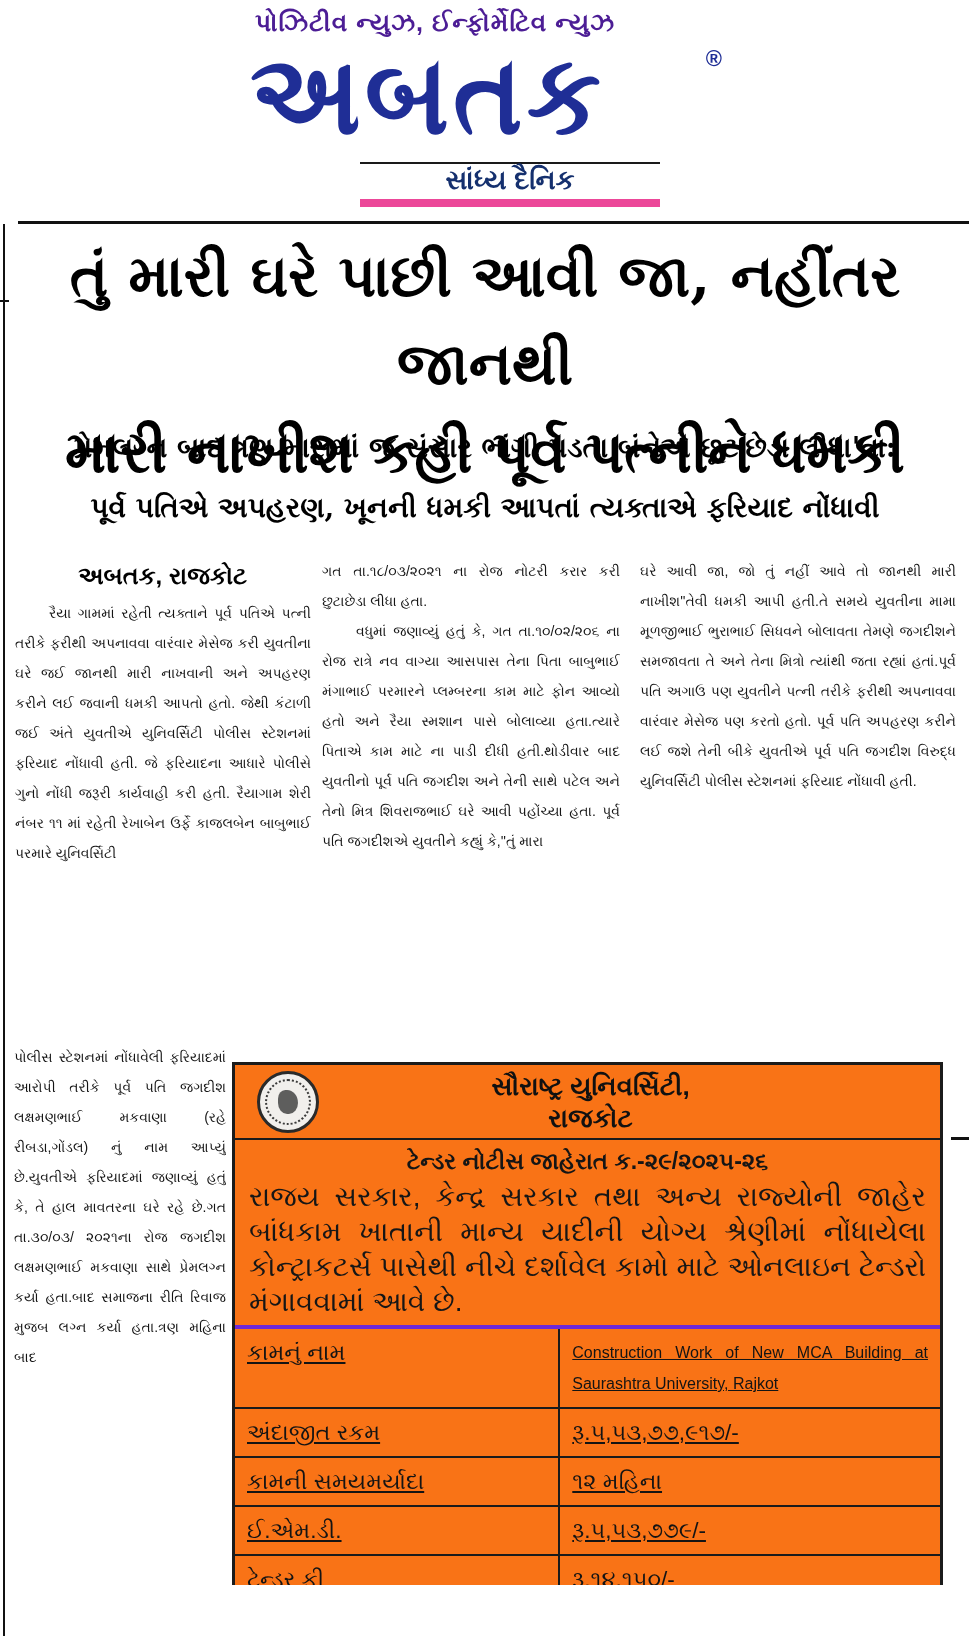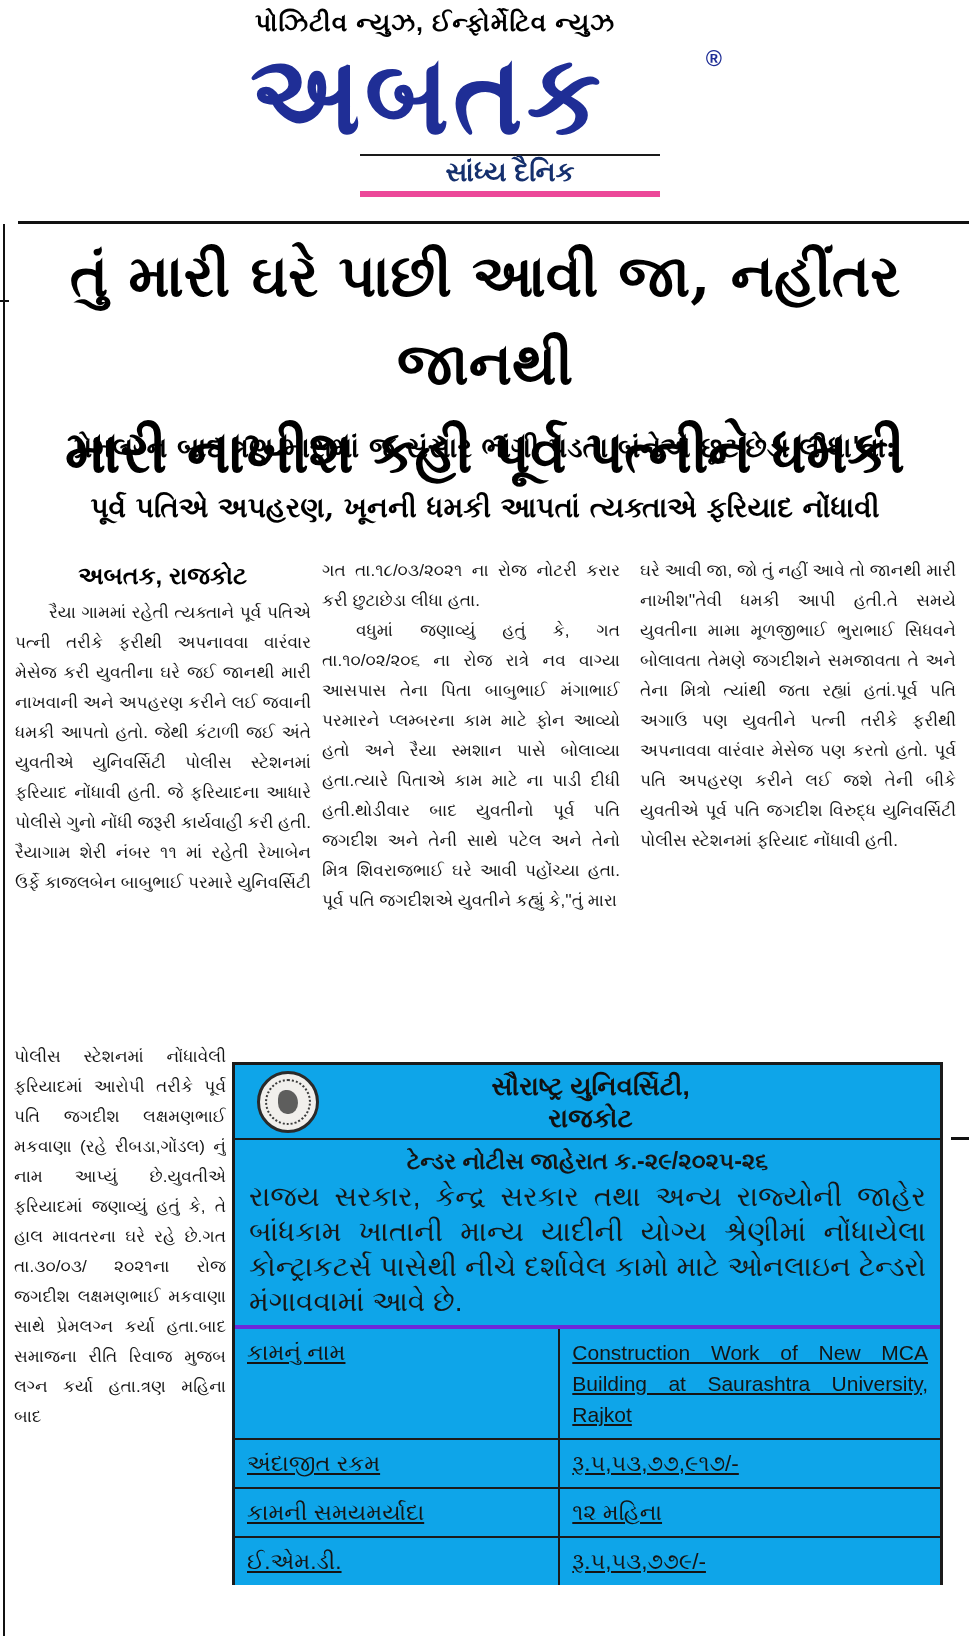--- a/index.html
+++ b/index.html
@@ -4,35 +4,35 @@
 <style>
   html,body{margin:0;padding:0;background:#ffffff;}
   #page{
     position:relative;width:969px;height:1636px;background:#ffffff;
     font-family:"Liberation Sans","DejaVu Sans",sans-serif;color:#0d0d0d;
     overflow:hidden;
   }
   
   .masthead{position:absolute;left:200px;top:8px;width:540px;text-align:left;}
   .tagline{
-    color:#000000;font-size:25px;font-weight:bold;letter-spacing:1px;
+    color:#4c1d95;font-size:25px;font-weight:bold;letter-spacing:1px;
     margin-left:55px;
   }
   .logo-row{position:relative;margin-top:2px;}
   .logo-text{
     color:#1f2e96;font-size:105px;font-weight:900;line-height:110px;
     letter-spacing:4px;transform:scaleY(1.05);display:inline-block;margin-left:50px;
     font-family:"DejaVu Sans","Liberation Sans",sans-serif;
   }
   .reg-mark{
     position:absolute;right:18px;top:6px;color:#1f2e96;font-size:22px;font-weight:bold;
   }
   .edition-type{
-    width:300px;margin-left:160px;margin-top:4px;text-align:center;
-    border-top:2px solid #1a1a1a;border-bottom:6px solid #ec4899;
+    width:300px;margin-left:160px;margin-top:12px;text-align:center;
+    border-top:2px solid #1a1a1a;border-bottom:8px solid #ec4899;
     font-size:27px;font-weight:bold;color:#15306e;padding:1px 0 3px 0;
   }
   
   .top-rule{position:absolute;left:18px;top:221px;width:951px;height:0;border-top:3px solid #111;}
   .left-border{position:absolute;left:3px;top:224px;width:0;height:1412px;border-left:2px solid #111;}
   .left-tick{position:absolute;left:0;top:300px;width:9px;border-top:2px solid #111;}
   .right-dash{position:absolute;left:951px;top:1137px;width:18px;border-top:3px solid #111;}
   
   .headline{
     position:absolute;left:10px;top:232px;width:950px;text-align:center;
@@ -42,31 +42,31 @@
   .subheadline{
     position:absolute;left:6px;top:418px;width:958px;text-align:center;
     font-weight:800;font-size:28px;line-height:60px;color:#000;
     font-family:"DejaVu Serif","Liberation Serif",serif;
   }
   
   .dateline{
     position:absolute;left:15px;top:562px;width:295px;text-align:center;
     font-weight:800;font-size:24px;color:#000;
   }
-  .bodycol{font-size:17px;line-height:30px;text-align:justify;color:#141414;}
+  .bodycol{font-size:14px;line-height:30px;text-align:justify;color:#141414;}
   .bodycol p{margin:0;}
   .bodycol p.indent{text-indent:34px;}
   #col1a{position:absolute;left:15px;top:598px;width:296px;height:442px;overflow:hidden;}
   #col1b{position:absolute;left:14px;top:1042px;width:212px;height:594px;overflow:hidden;}
   #col2 {position:absolute;left:322px;top:556px;width:298px;height:484px;overflow:hidden;}
   #col3 {position:absolute;left:640px;top:556px;width:316px;height:484px;overflow:hidden;}
   
   .tender-box{
     position:absolute;left:232px;top:1062px;width:711px;height:523px;
-    border:3px solid #1b1b1b;border-bottom:none;background:#0ea5e9;
+    border:3px solid #1b1b1b;border-bottom:none;background:#f97316;
     box-sizing:border-box;overflow:hidden;
   }
   .tender-header{display:flex;align-items:center;height:73px;border-bottom:2px solid #1b1b1b;}
   .seal{
     width:56px;height:56px;border-radius:50%;border:3px solid #2a2a2a;margin-left:22px;
     position:relative;flex:0 0 auto;background:#f1efec;
   }
   .seal::before{
     content:"";position:absolute;left:5px;top:5px;right:5px;bottom:5px;
     border-radius:50%;border:2px dotted #3a3a3a;
@@ -90,21 +90,21 @@
     width:100%;border-collapse:collapse;font-size:22.5px;color:#141414;
     border-top:4px solid #6d28d9;
     text-decoration:underline;
   }
   .tender-table td{
     border:2px solid #1b1b1b;padding:8px 12px;vertical-align:top;line-height:31px;
   }
   .tender-table td.lbl{width:46%;border-left:none;}
   .tender-table td.val{border-right:none;}
   .tender-table td.val.en{
-    font-family:"Liberation Sans","DejaVu Sans",sans-serif;text-align:justify;font-size:21px;
+    font-family:"Liberation Sans","DejaVu Sans",sans-serif;text-align:justify;font-size:16px;
   }
   
   .footer{
     position:absolute;right:8px;top:1588px;text-align:right;
     font-size:15px;color:#111;line-height:24px;font-family:"Liberation Sans",sans-serif;
   }
   .footer .edition{font-weight:bold;}
 </style>
 </head>
 <body>

